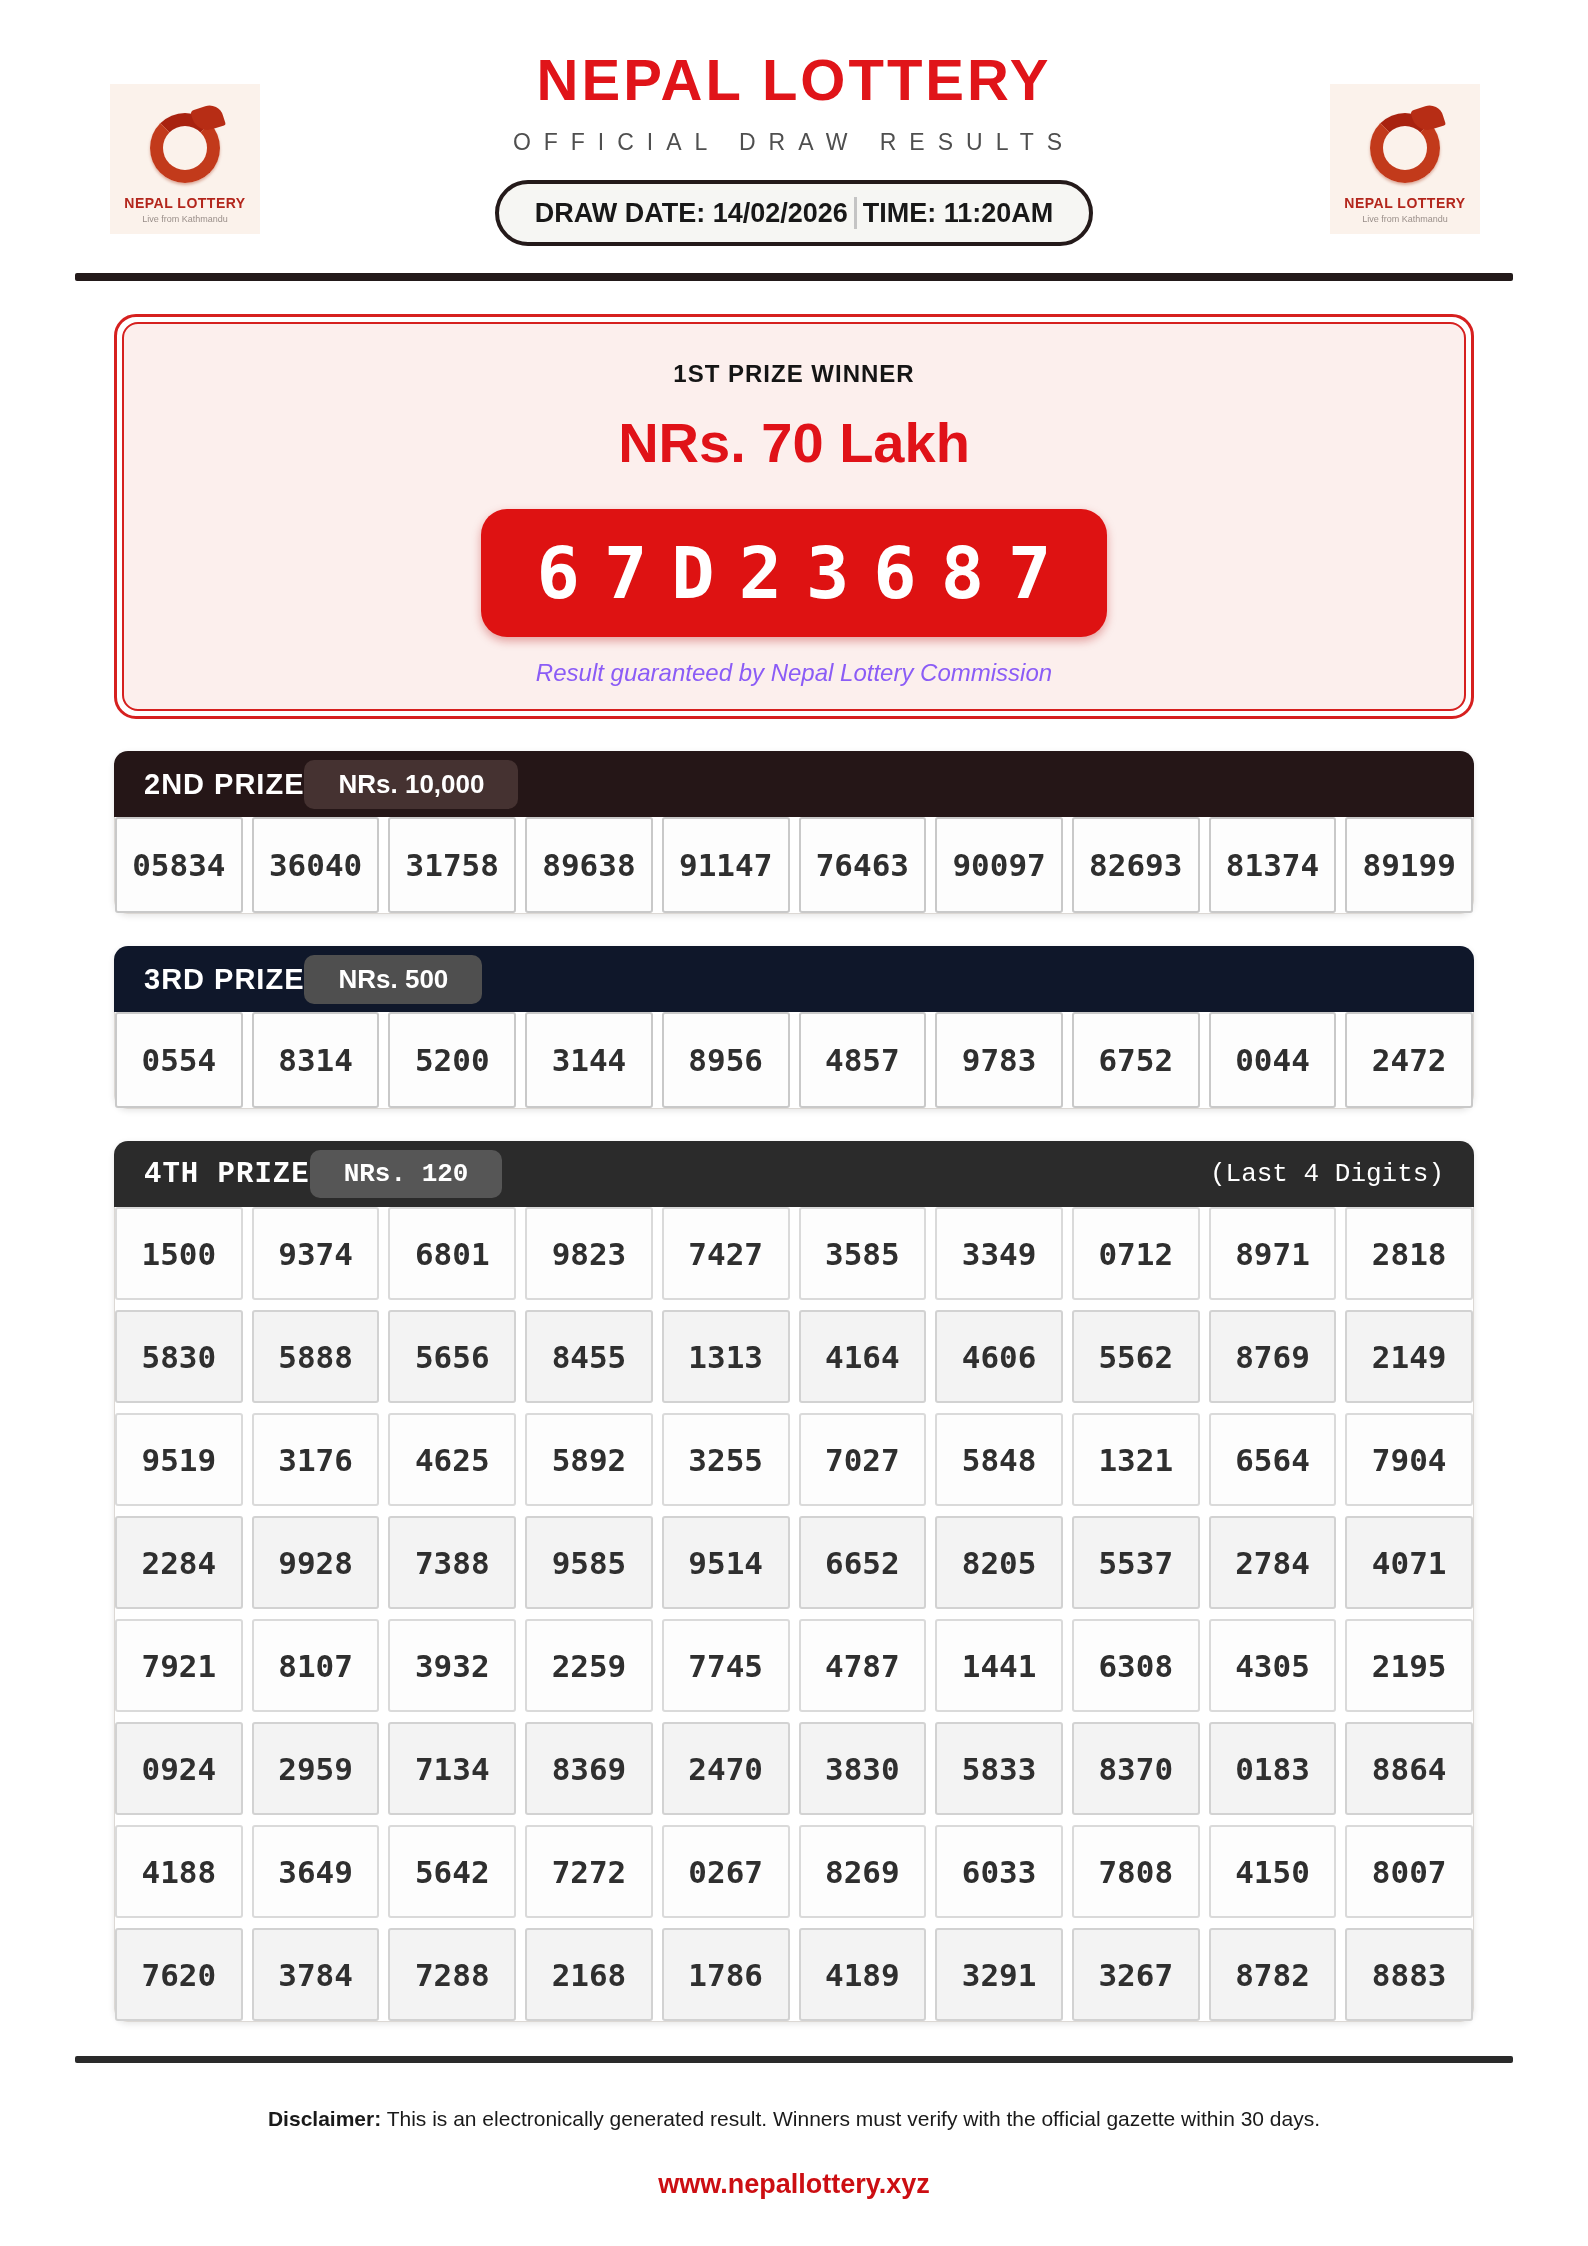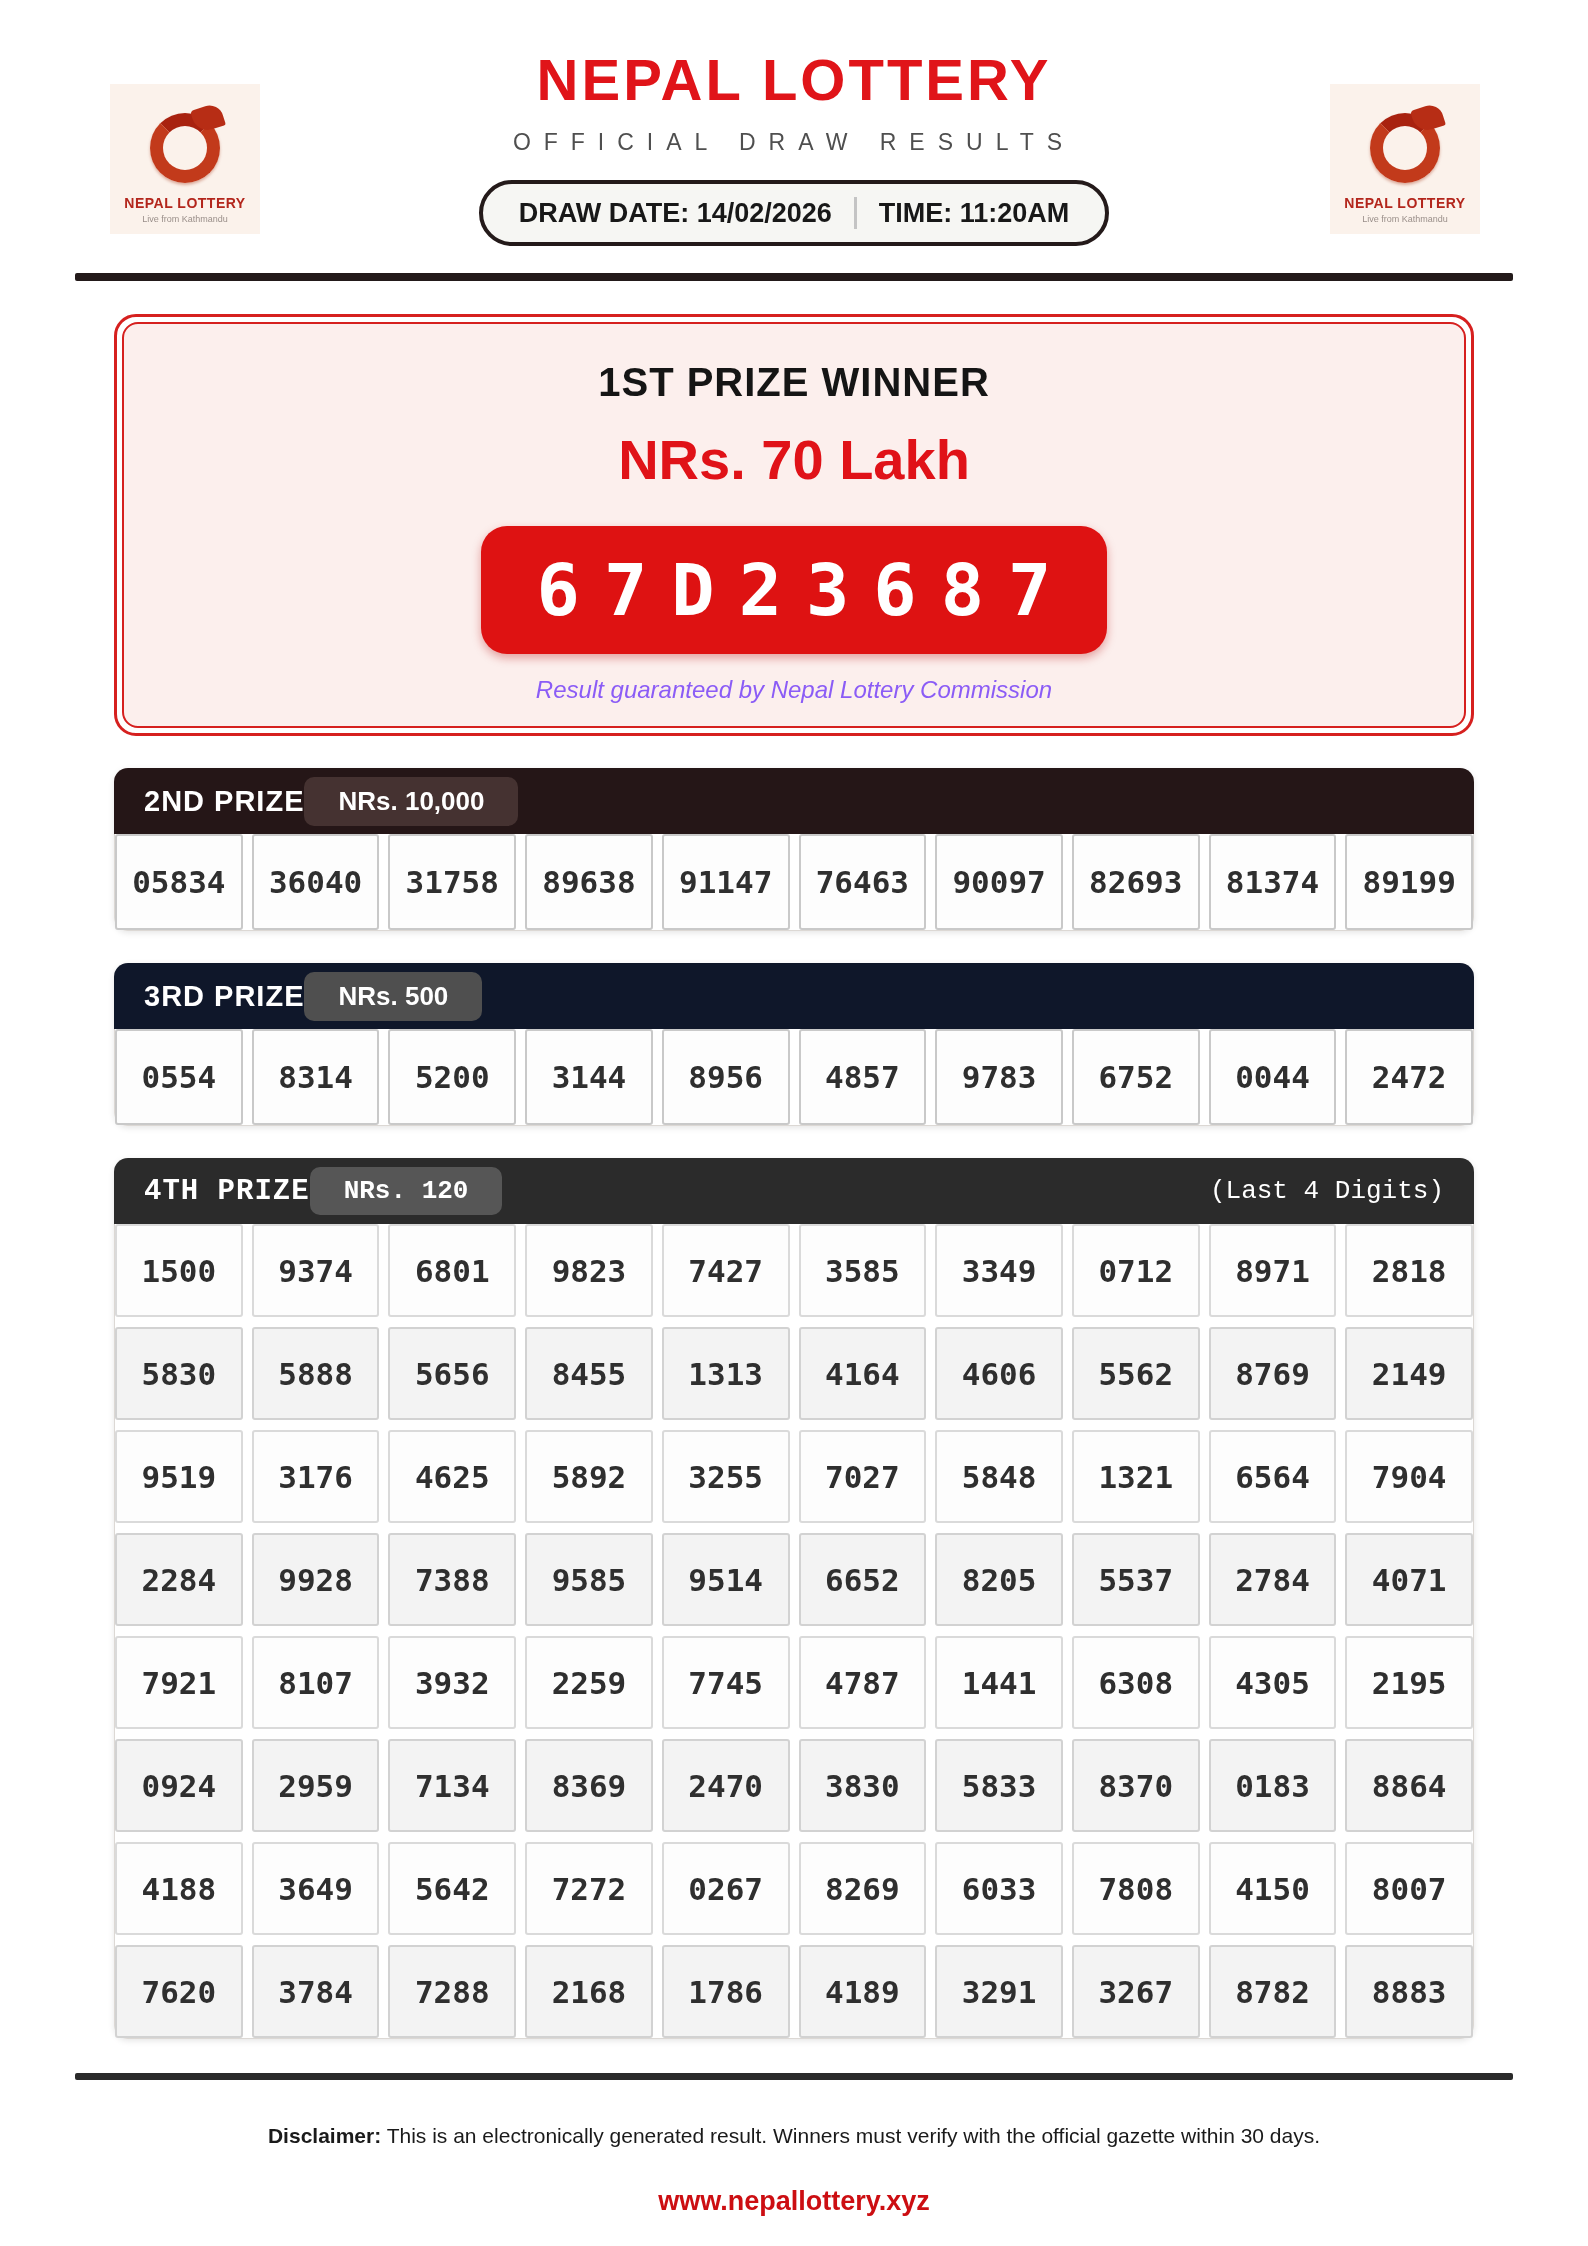--- a/index.html
+++ b/index.html
@@ -17,33 +17,33 @@
   .ring  { position:absolute; inset:6px; border-radius:50%;
            border:13px solid #C23A1B; border-top-color:#A8220F; box-shadow:0 2px 3px rgba(160,40,10,.35);}
   .notch { position:absolute; top:7px; right:-1px; width:17px; height:15px; background:#FBF2EB; transform:rotate(30deg); }
   .head  { position:absolute; top:-1px; right:3px; width:30px; height:24px; background:#B72D15;
            border-radius:4px 14px 2px 16px; transform:rotate(-18deg); }
   .logo-title   { font-size:14px; font-weight:800; color:#B3261C; letter-spacing:.5px; }
   .logo-tagline { font-size:9px; color:#9a8f8a; margin-top:3px; }
 
   h1 { font-size:58px; font-weight:800; color:#E01419; letter-spacing:3px; }
   .subtitle { margin-top:16px; font-size:23px; color:#4F4F4F; letter-spacing:13px; font-weight:500; }
-  .draw-pill { display:inline-flex; align-items:center; gap:22px; margin-top:24px;
+  .draw-pill { display:inline-flex; align-items:center; gap:6px; margin-top:24px;
                border:4px solid #241A1A; border-radius:40px; background:#F6F6F3;
                padding:13px 36px; font-size:27px; font-weight:800; color:#181818; }
   .pill-sep { width:3px; height:32px; background:#C4C4C4; display:inline-block; }
 
   .rule { width:1438px; height:8px; background:#231A1A; margin:27px auto 0; border-radius:2px; }
 
   
   .first-prize { width:1360px; margin:33px auto 0; border:3px solid #D6201F; border-radius:22px;
                  background:#fff; padding:5px; }
   .fp-inner { border:2px solid #D6201F; border-radius:16px; background:#FCEFED;
               text-align:center; padding:36px 20px 22px; }
-  .fp-heading { font-size:40px; font-weight:800; color:#151515; letter-spacing:1px; }
+  .fp-heading { font-size:24px; font-weight:800; color:#151515; letter-spacing:1px; }
   .fp-amount  { font-size:56px; font-weight:800; color:#E01218; margin-top:22px; }
   .fp-number  { display:inline-block; margin-top:34px; background:#DE1212; color:#fff;
                 font-family:"DejaVu Sans Mono", monospace; font-weight:bold; font-size:72px;
                 letter-spacing:24px; padding:22px 32px 22px 56px; border-radius:26px;
                 box-shadow:0 4px 10px rgba(180,10,10,.35); }
   .fp-note { margin-top:22px; font-size:24px; font-style:italic; color:#8b5cf6; }
 
   
   .prize-section { width:1360px; margin:32px auto 0; border-radius:14px;
                    box-shadow:0 2px 6px rgba(0,0,0,.10); }

